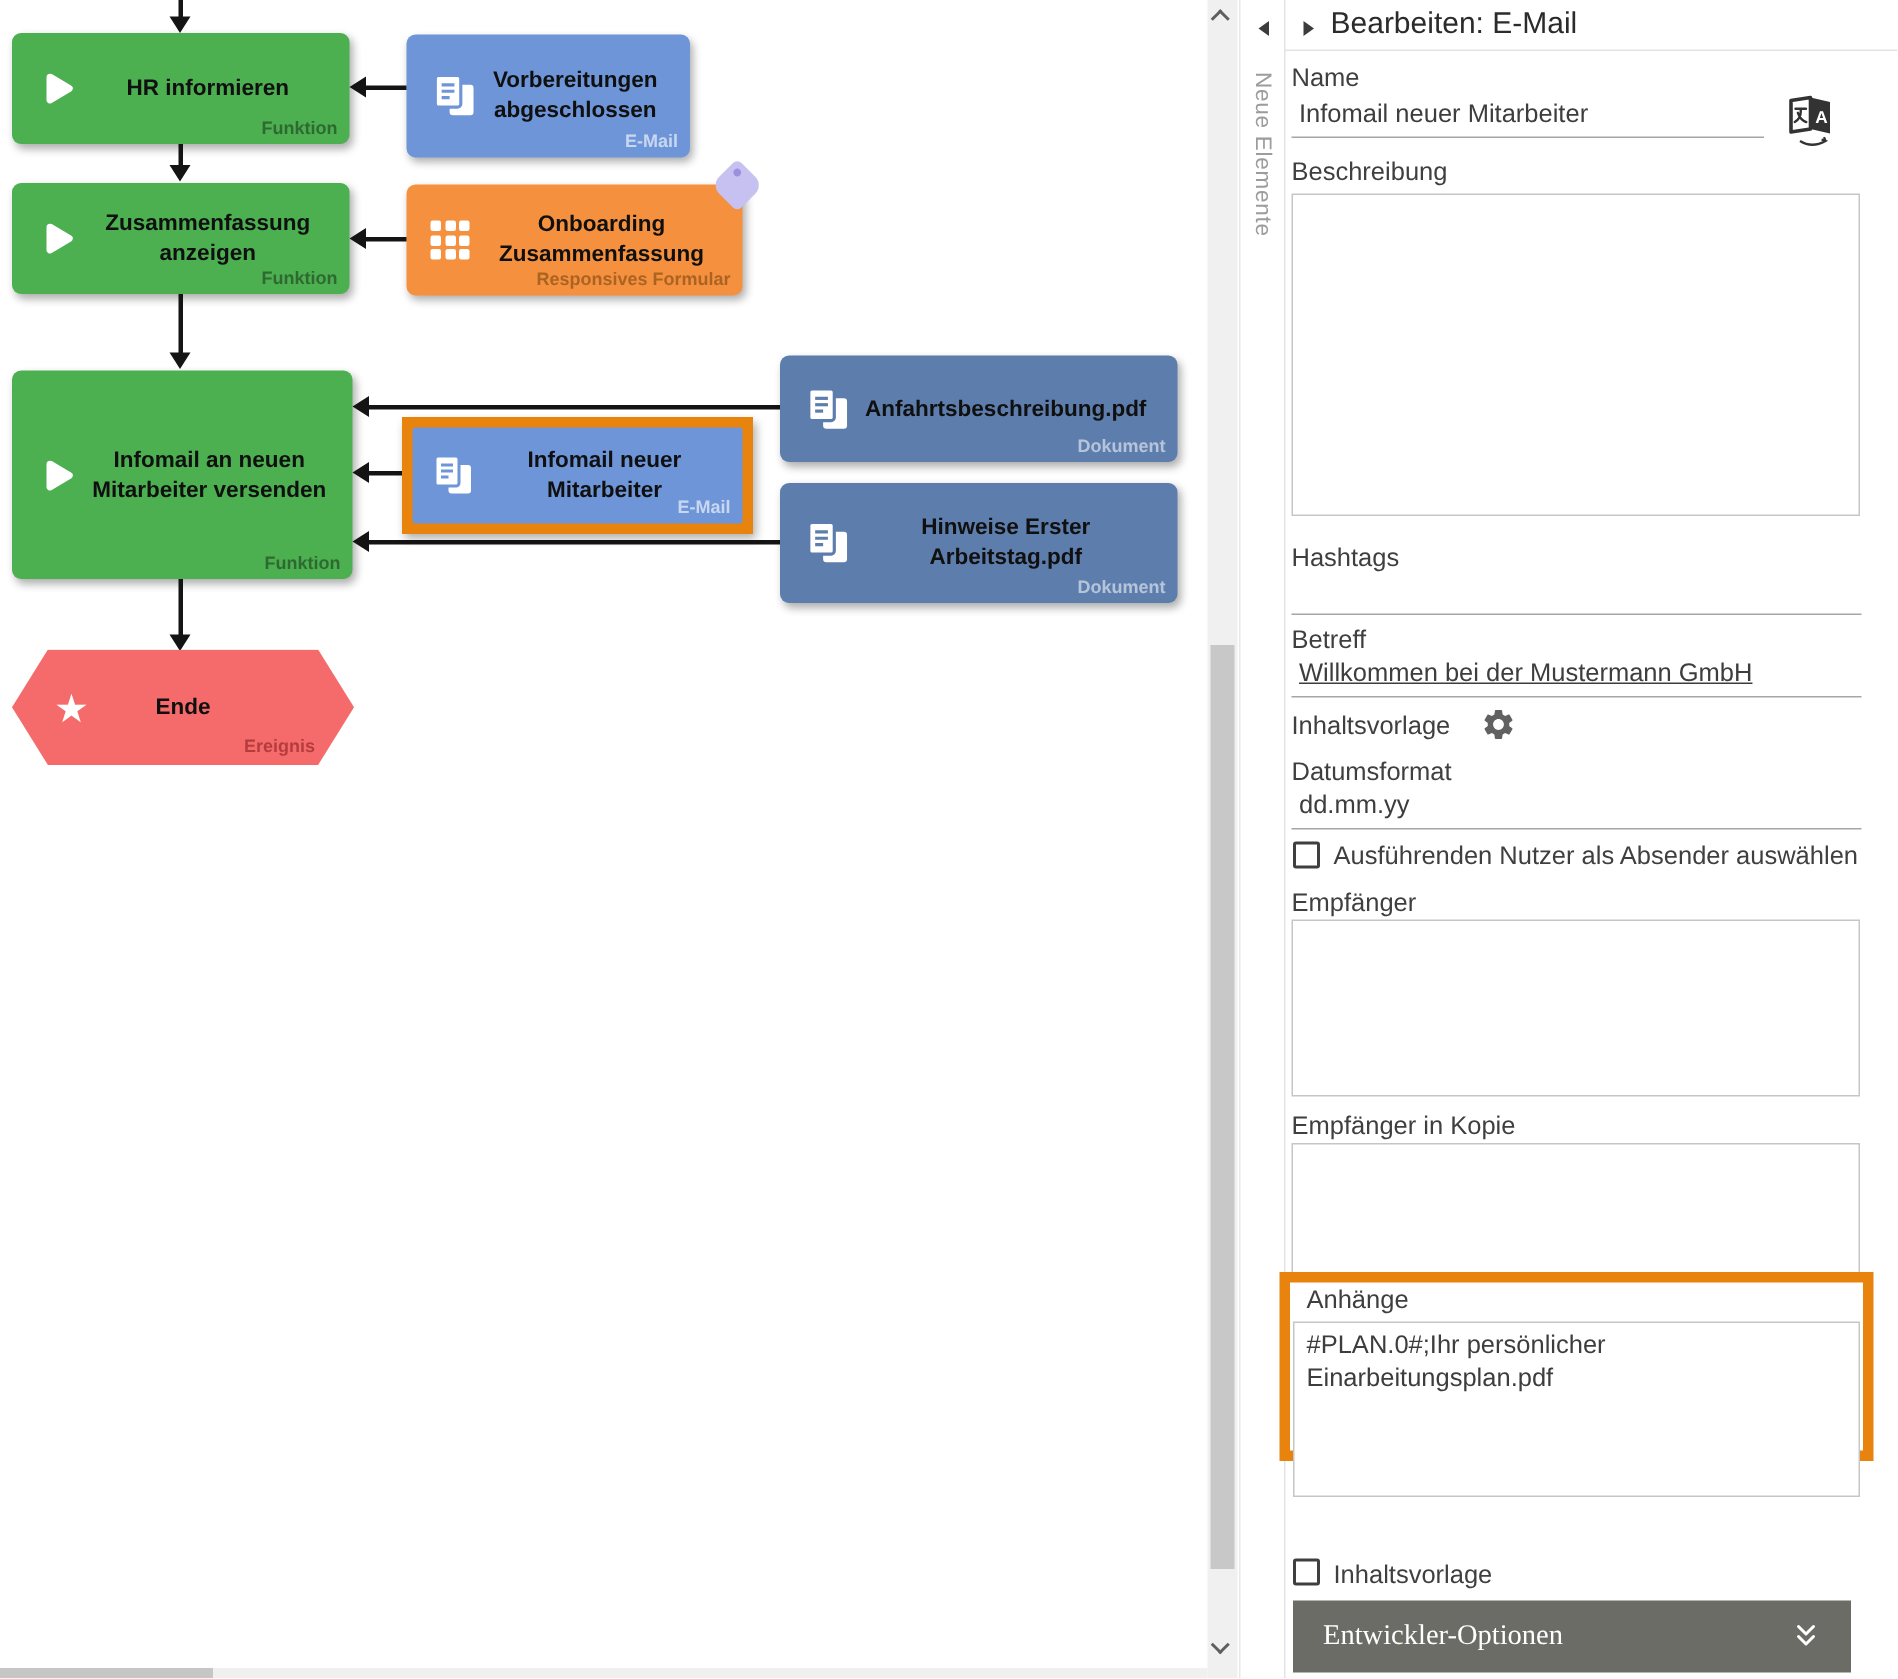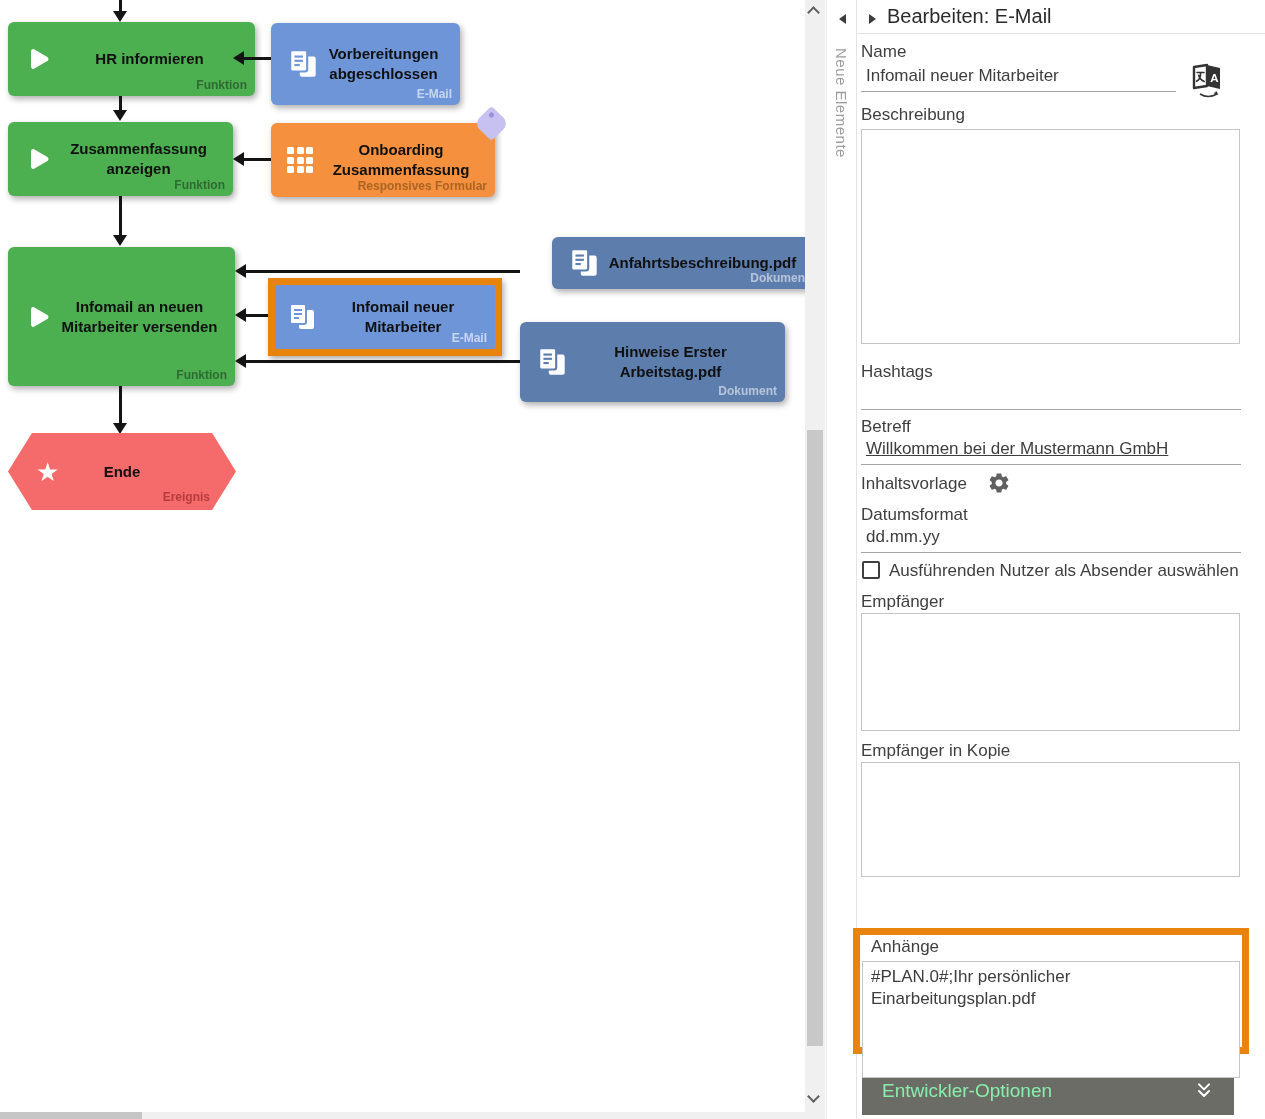--- a/index.html
+++ b/index.html
@@ -85,42 +85,42 @@
   #panel-title { position:absolute; left:60px; top:5px; font-size:20px; color:#2b2b2b; }
   .flabel { position:absolute; font-size:17px; color:#3f3f3f; }
   .u-input { position:absolute; border:none; outline:none; border-bottom:1px solid #a6a6a6;
              background:transparent; font-family:"Liberation Sans",sans-serif;
              font-size:17px; color:#3d3d3d; padding:2px 0 5px 5px; }
   .t-area { position:absolute; border:1px solid #c6c6c6; background:#fff; resize:none; outline:none;
             font-family:"Liberation Sans",sans-serif; font-size:17px; color:#3d3d3d;
             padding:4px 8px; line-height:1.3; }
   .cbox { position:absolute; width:18px; height:18px; border:2px solid #3f3f3f;
           border-radius:2px; background:#fff; }
-  #anhaenge-box { position:absolute; left:26px; top:928px; width:396px; height:126px;
+  #anhaenge-box { position:absolute; left:26px; top:848px; width:396px; height:126px;
                   border:7px solid #e8830d; background:#fff; z-index:5; }
   #anhaenge-box .flabel { left:11px; top:2px; }
   #anhaenge-box .t-area { left:2px; top:26px; width:378px; height:117px; }
   #dev-btn { position:absolute; left:35px; top:1067px; width:372px; height:48px;
              background:#6c6c66; border:none; cursor:pointer; text-align:left;
-             font-family:Liberation Sans, sans-serif; font-size:19px; color:#86efac; padding-left:20px; }
+             font-family:Liberation Serif, serif; font-size:19px; color:#ffffff; padding-left:20px; }
   #dev-btn svg { position:absolute; right:20px; top:14px; }
 </style>
 </head>
 <body>
 
 <div id="app">
 
   <div id="flow">
 
     <div>
       <div class="aline" style="left:119px;top:0;width:3px;height:13px"></div>
       <div class="ah-down" style="left:113px;top:11px"></div>
     </div>
 
-    <div class="node green pad-icon" style="left:8px;top:22px;width:247px;height:74px">
+    <div class="node green pad-icon" style="left:8px;top:22px;width:225px;height:74px">
       <span class="icon-left">
         <svg width="28" height="28" viewBox="0 0 24 24">
             <path d="M8 5.5 L19 12 L8 18.5 Z" fill="#fff" stroke="#fff" stroke-width="4" stroke-linejoin="round"></path>
           </svg>
       </span>
       <div class="nlabel">HR informieren</div>
       <div class="ntype">Funktion</div>
     </div>
 
     <div class="node blue pad-icon" style="left:271px;top:23px;width:189px;height:82px">
@@ -220,21 +220,21 @@
                 <line x1="7" y1="13" x2="15" y2="13"></line>
                 <line x1="7" y1="17" x2="12" y2="17"></line>
             </g>
           </svg>
         </span>
         <div class="nlabel">Infomail neuer Mitarbeiter</div>
         <div class="ntype">E-Mail</div>
       </div>
     </div>
 
-    <div class="node slate pad-icon" style="left:552px;top:237px;width:265px;height:52px">
+    <div class="node slate pad-icon" style="left:520px;top:237px;width:265px;height:71px">
       <span class="icon-left">
         <svg width="34" height="34" viewBox="0 0 32 32">
           <rect x="12" y="9" width="15" height="19" rx="2" fill="#fff"></rect>
           <rect x="3" y="3" width="16" height="20" rx="2" fill="#fff" style="stroke:var(--nb);stroke-width:2"></rect>
           <g style="stroke:var(--nb);stroke-width:2">
             <line x1="7" y1="9" x2="15" y2="9"></line>
               <line x1="7" y1="13" x2="15" y2="13"></line>
               <line x1="7" y1="17" x2="12" y2="17"></line>
           </g>
         </svg>

